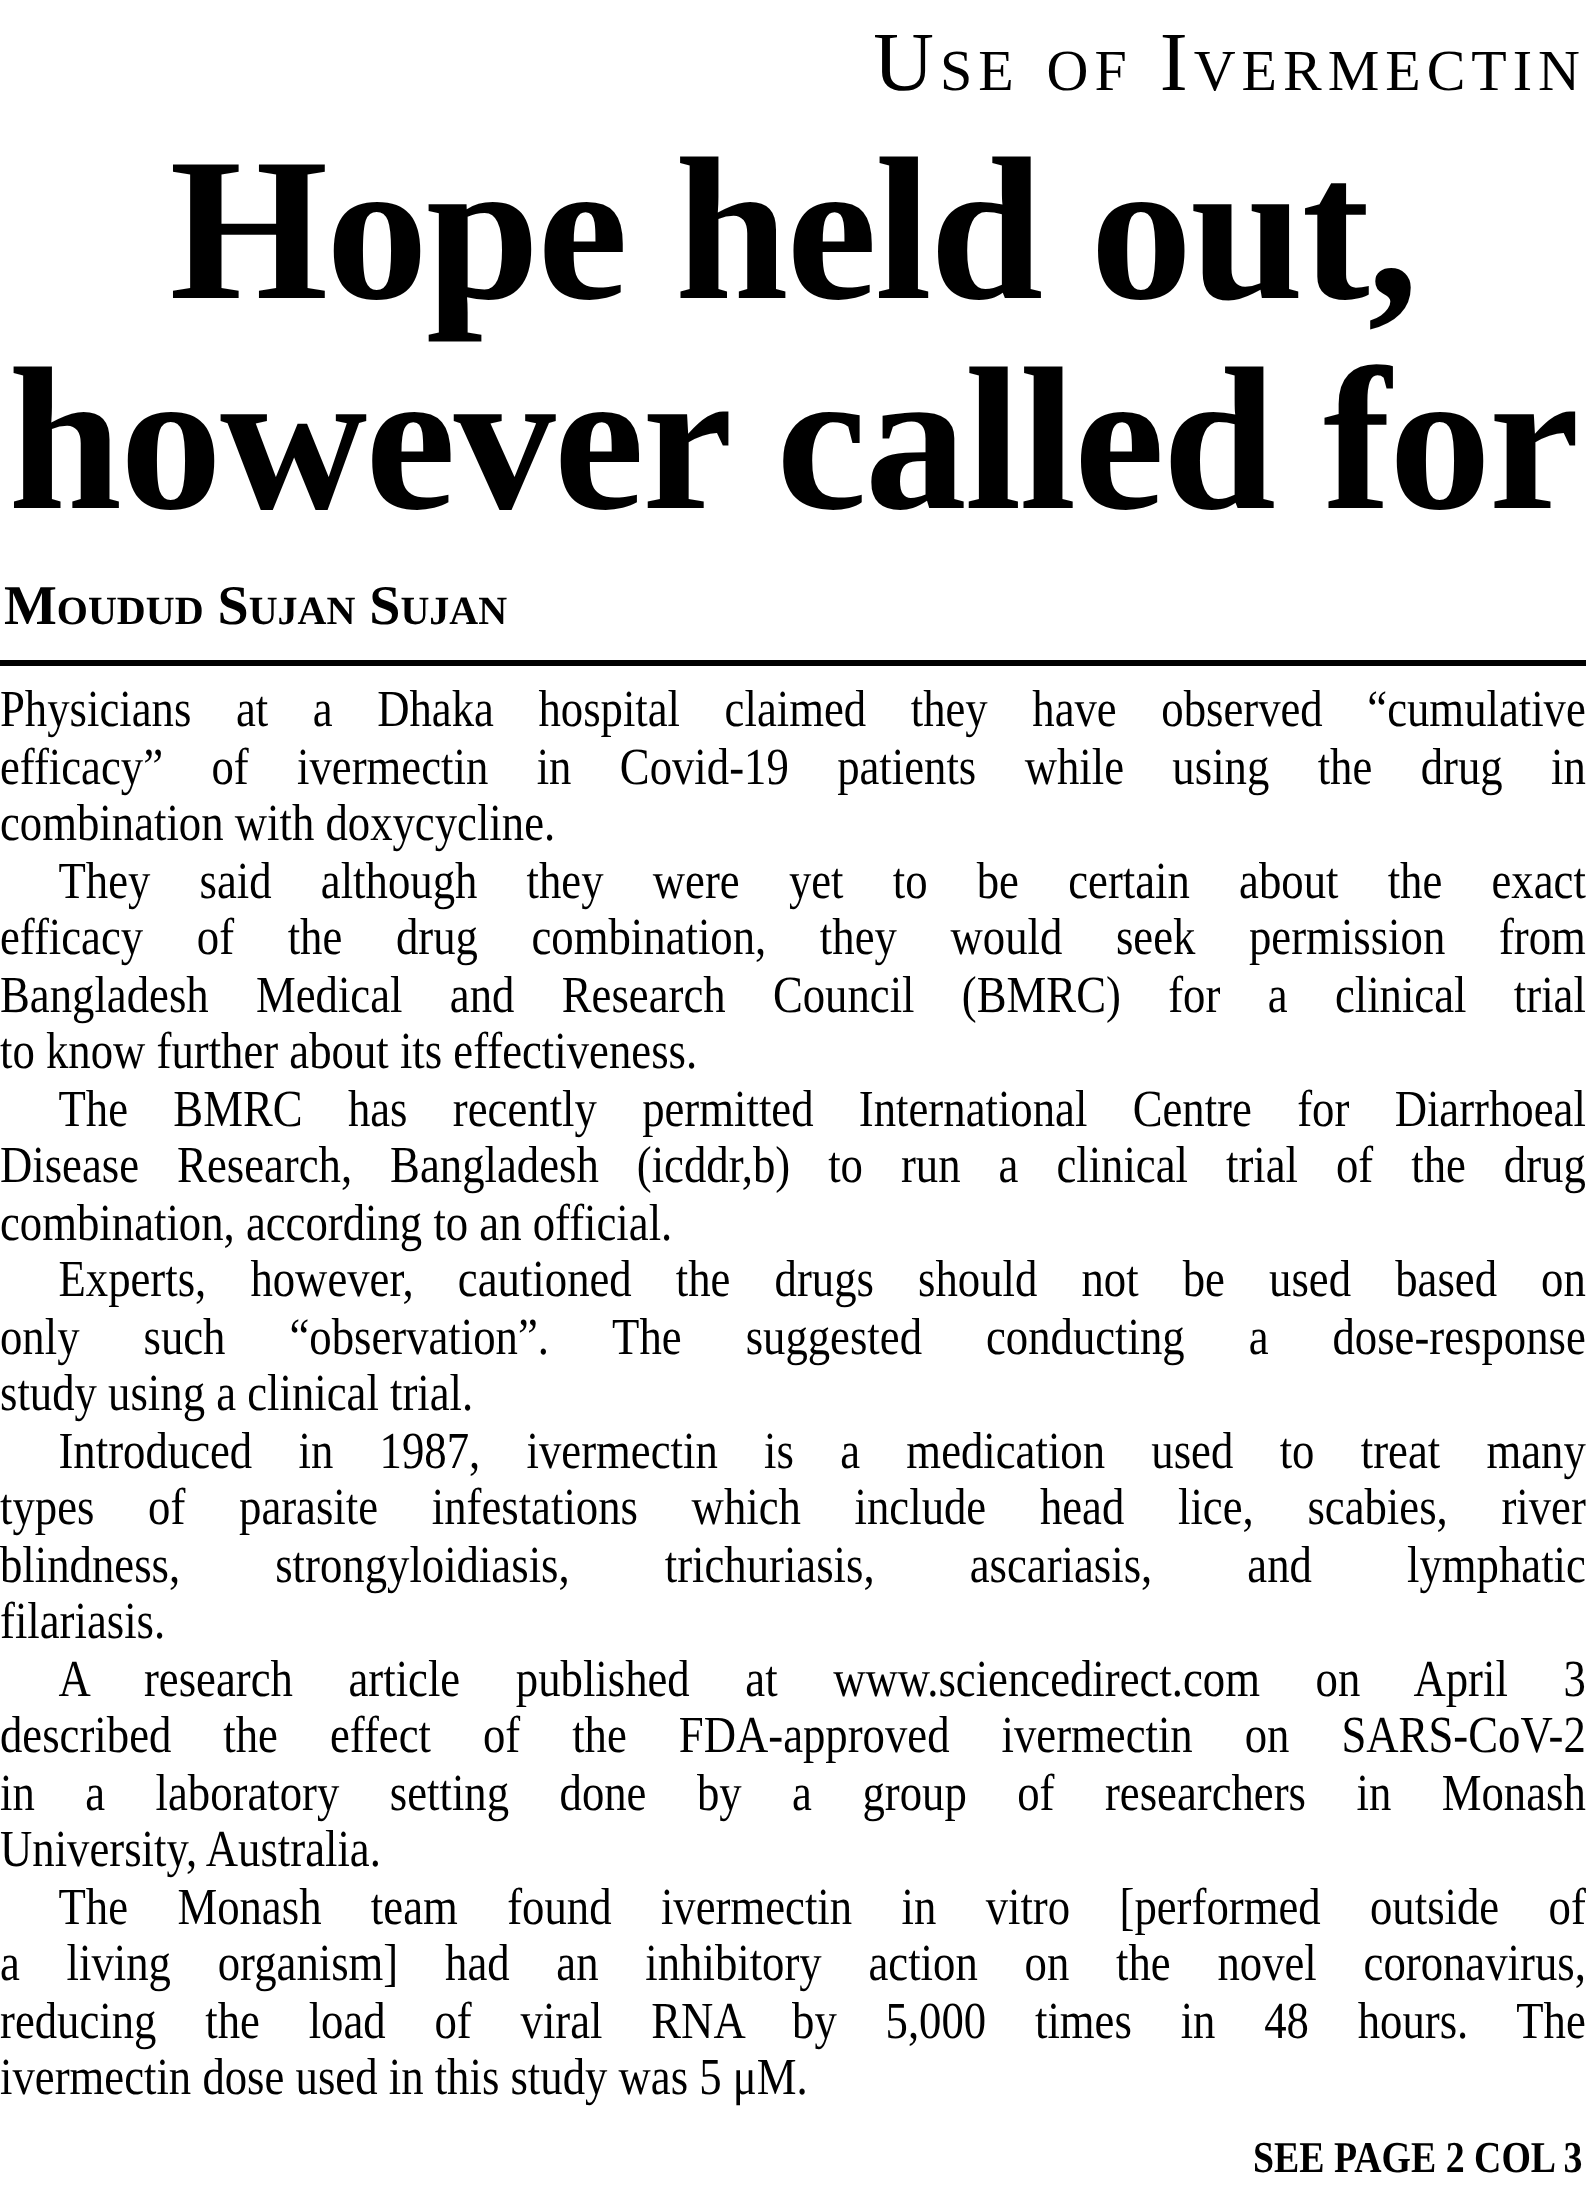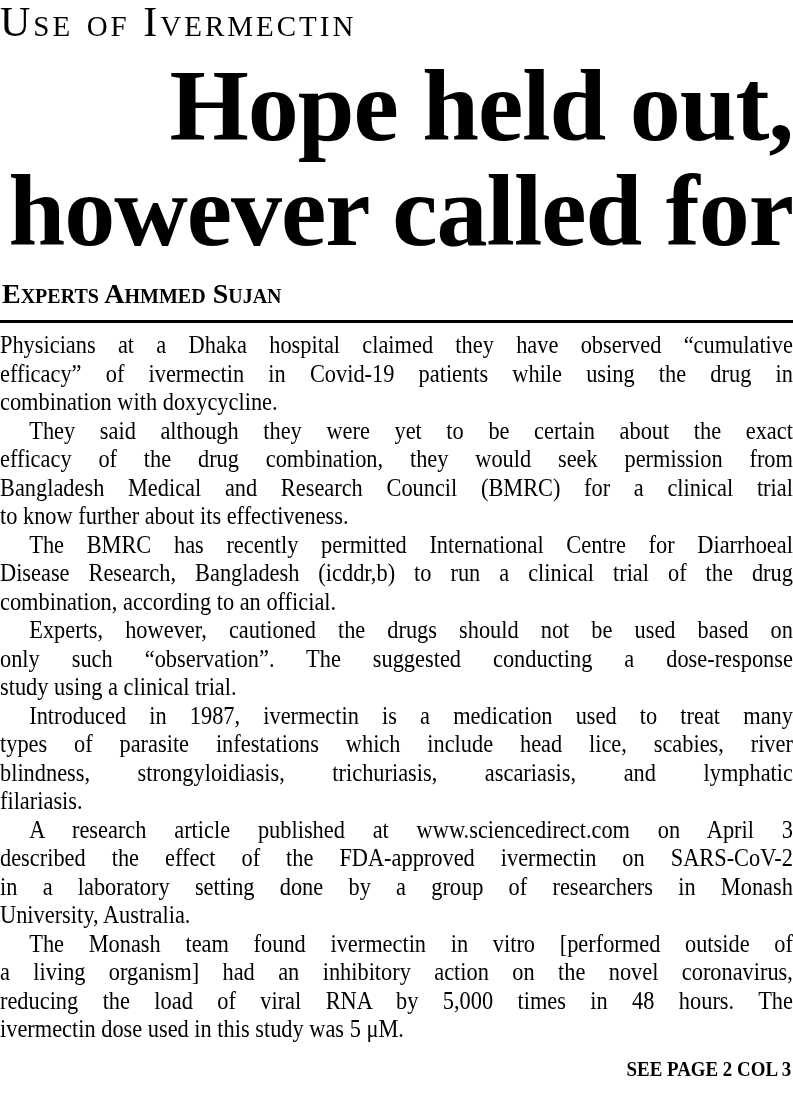--- a/index.html
+++ b/index.html
@@ -6,33 +6,34 @@
   body {
     width: 793px; height: 1098px;
     background: #ffffff;
     font-family: "Liberation Serif", "DejaVu Serif", serif;
     color: #000000;
     overflow: hidden;
   }
   .page { width: 793px; height: 1098px; overflow: hidden; }
 
   .kicker {
-    text-align: left;
+    margin-top: 10px;
+    text-align: right;
     font-size: 42px; line-height: 44px;
     font-variant: small-caps;
     letter-spacing: 3px;
     font-weight: 400;
     white-space: nowrap;
   }
 
   .headline {
     margin: 9px 0 0 0;
     font-size: 102px; line-height: 105px;
     font-weight: 700;
-    text-align: right;
+    text-align: center;
     letter-spacing: -1px;
   }
   .hl-line { display: block; white-space: nowrap; }
 
   .byline {
     margin-top: 16px;
     padding-left: 2px;
     font-size: 28px; line-height: 30px;
     font-weight: 700;
     font-variant: small-caps;
@@ -79,21 +80,21 @@
 
 <div class="page">
 
   <div class="kicker">Use of Ivermectin</div>
 
   <h1 class="headline">
     <span class="hl-line">Hope held out,</span>
     <span class="hl-line">however called for</span>
   </h1>
 
-  <div class="byline">Experts Ahmmed Sujan</div>
+  <div class="byline">Moudud Sujan Sujan</div>
 
   <hr class="rule">
 
   <div class="body-scale" id="article-body">
 
     <div class="paragraph">
         <div class="line">Physicians at a Dhaka hospital claimed they have observed “cumulative</div>
         <div class="line">efficacy” of ivermectin in Covid-19 patients while using the drug in</div>
         <div class="line pl">combination with doxycycline.</div>
       </div>

